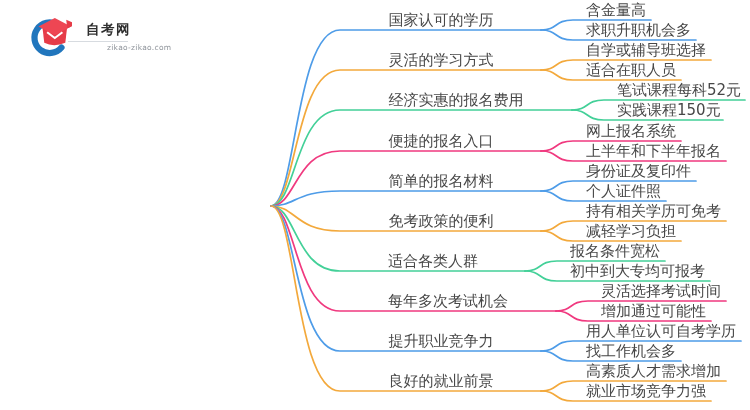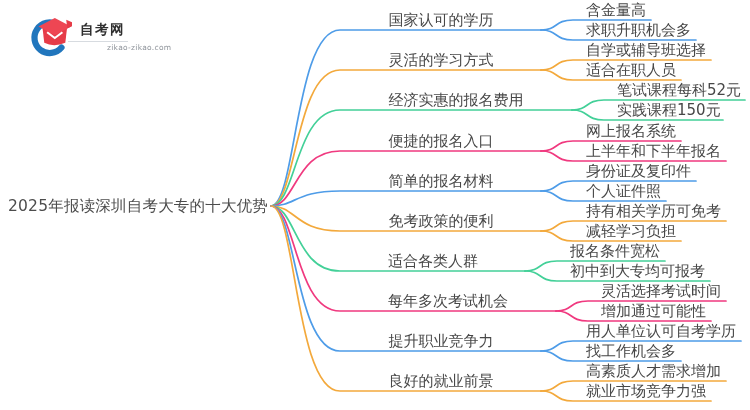--- a/index.html
+++ b/index.html
@@ -8,21 +8,21 @@
     font-family:"DejaVu Sans","Liberation Sans",sans-serif;
   }
   .map{position:absolute;left:0;top:0;width:750px;height:410px;}
   .center-title{
     position:absolute;left:8px;top:196px;width:265px;
     font-size:15.5px;color:#4c4c4c;white-space:nowrap;letter-spacing:.2px;
   }
   .logo{position:absolute;left:28px;top:14px;width:140px;height:50px;cursor:pointer;}
   .logo-icon{position:absolute;left:0;top:2px;width:44px;height:44px;}
   .logo-name{
-    position:absolute;left:52px;top:7px;font-size:13.5px;font-weight:bold;
+    position:absolute;left:58px;top:7px;font-size:13.5px;font-weight:bold;
     color:#2f2f2f;letter-spacing:1.5px;white-space:nowrap;
   }
   .logo-divider{position:absolute;left:40px;top:27px;width:60px;height:1px;background:#d7dbe0;}
   .logo-url{
     position:absolute;left:40px;top:29px;font-size:7.5px;color:#8d9299;
     letter-spacing:.3px;white-space:nowrap;margin-left:39px;
   }
   svg text{font-family:"DejaVu Sans","Liberation Sans",sans-serif;}
 </style>
 </head>
@@ -38,21 +38,20 @@
         <polygon points="17,0 34,9 17,18 0,9" fill="#ee4653"></polygon>
         <path d="M9,15 L17,21 L25,15" stroke="#ffffff" stroke-width="2.2" fill="none"></path>
         <path d="M29,2 L40,6.5 L30,11 Z" fill="#e63c48"></path>
       </g>
     </svg>
     <div class="logo-name">自考网</div>
     <div class="logo-divider"></div>
     <div class="logo-url">zikao-zikao.com</div>
   </div>
 
-  <div class="center-title">2025年报读深圳自考大专的十大优势</div>
 
   <svg class="map" viewBox="0 0 750 410">
       <path d="M271,206 C296,206 295,30 340,30 L541,30" stroke="#4e9ce8" stroke-width="1.7" fill="none" stroke-linecap="round"></path>
       <text x="441" y="25" text-anchor="middle" font-size="15" fill="#474747">国家认可的学历</text>
       <path d="M541,30 C558,30 554,20 573,20 L651,20" stroke="#4e9ce8" stroke-width="1.7" fill="none" stroke-linecap="round"></path>
       <text x="586" y="15" text-anchor="start" font-size="15" fill="#474747">含金量高</text>
       <path d="M541,30 C558,30 554,40 573,40 L696,40" stroke="#4e9ce8" stroke-width="1.7" fill="none" stroke-linecap="round"></path>
       <text x="586" y="35" text-anchor="start" font-size="15" fill="#474747">求职升职机会多</text>
       <path d="M271,206 C296,206 295,70 340,70 L541,70" stroke="#f3a93c" stroke-width="1.7" fill="none" stroke-linecap="round"></path>
       <text x="441" y="65" text-anchor="middle" font-size="15" fill="#474747">灵活的学习方式</text>

